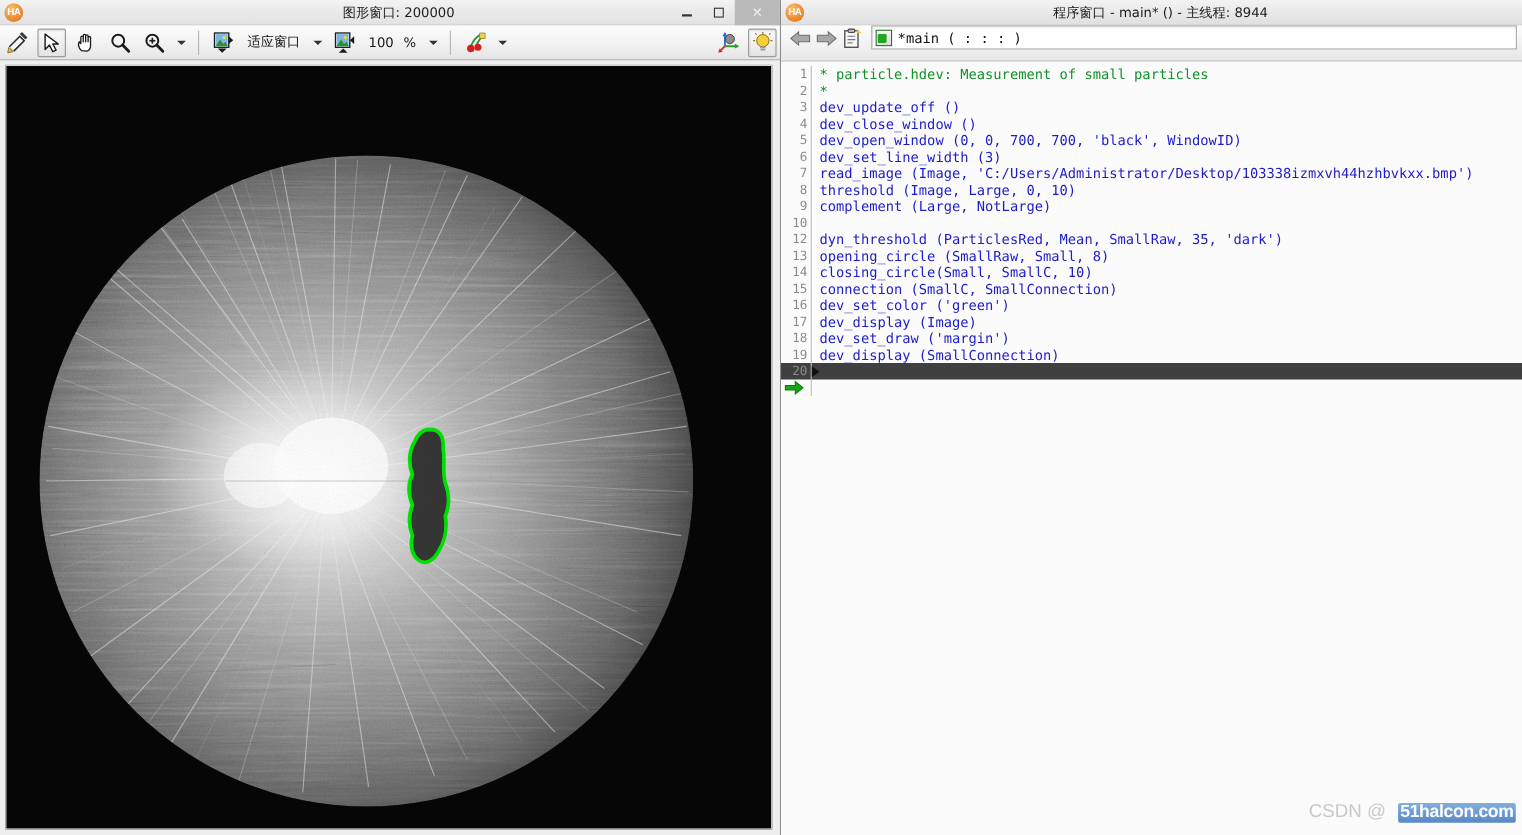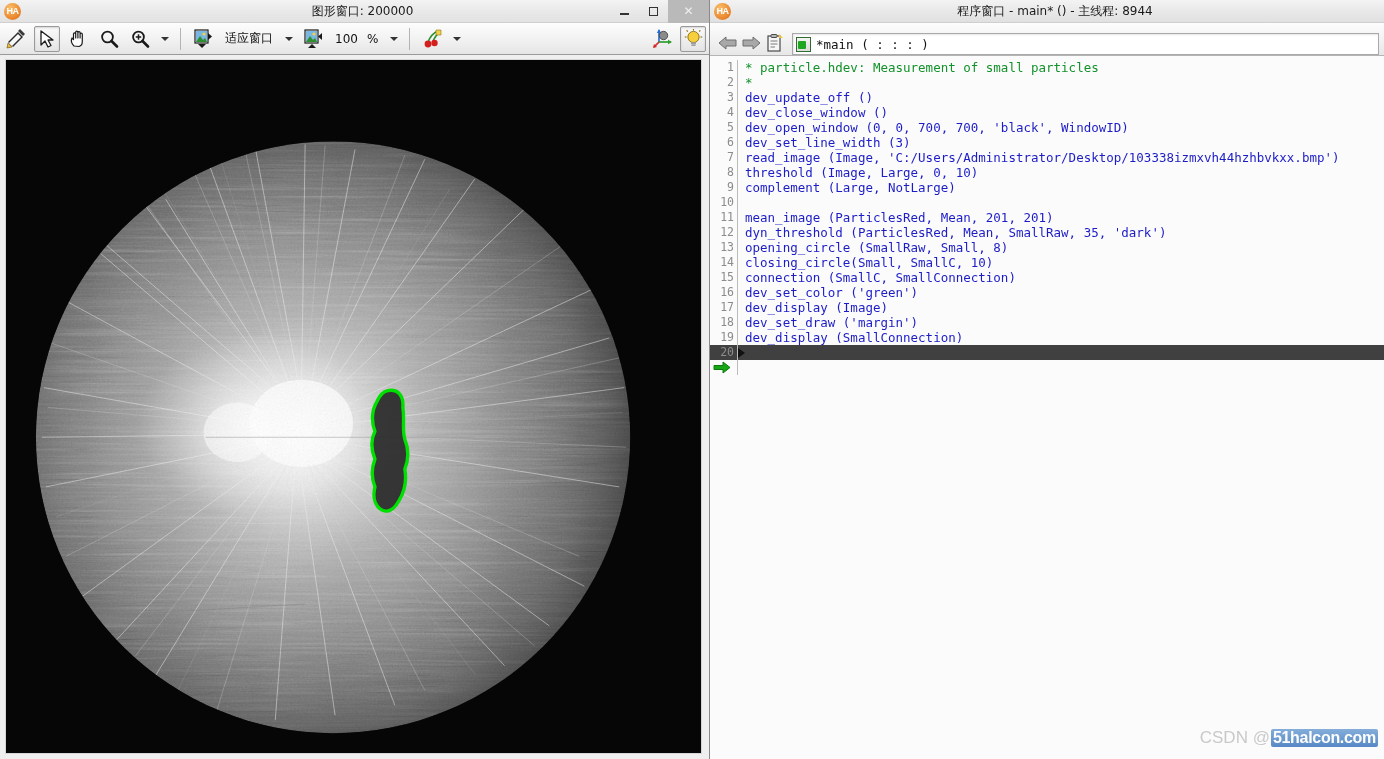--- a/index.html
+++ b/index.html
@@ -112,21 +112,21 @@
   .prog-titlebar {
     height: 23px; flex: none;
     background: linear-gradient(#f3f3f3 0%, #e9e9e9 50%, #e0e0e0 100%);
     border-bottom: 1px solid #cfcfcf;
     display: flex; align-items: center; position: relative;
   }
   .prog-toolbar {
     height: 33px; flex: none;
     background: linear-gradient(#fdfdfd 0%, #f1f0f0 60%, #e8e7e7 100%);
     border-bottom: 1px solid #b4b4b4;
-    display: flex; align-items: flex-end; padding: 0 5px; gap: 0;
+    display: flex; align-items: flex-start; padding: 0 5px; gap: 0;
   }
   .arrow-btn { width: 24px; height: 24px; display: flex; align-items: center; justify-content: center; }
   .proc-field {
     flex: 1 1 auto; height: 22px; margin-left: 5px;
     background: #fff;
     border: 1px solid #a9a9a9;
     box-shadow: inset 1px 1px 2px rgba(0,0,0,.10);
     display: flex; align-items: center; padding: 0 3px; gap: 5px;
   }
   .proc-icon {
@@ -184,21 +184,21 @@
     position: absolute; right: 6px; bottom: 11px;
     font-size: 17px; color: #c9c9c9;
     font-family: "Liberation Sans", sans-serif;
     display: flex; align-items: baseline; gap: 0px;
     user-select: none;
   }
   .wm-logo {
     color: #ffffff; font-weight: bold; font-size: 16px;
     background: linear-gradient(#7aa8d8, #4a7fc1);
     padding: 0 2px; border-radius: 2px;
-    opacity: .92; margin-left: 1px;
+    opacity: .92; margin-left: 11px;
     letter-spacing: -0.3px;
   }
 </style>
 </head>
 <body>
 
 <div id="app">
 
   <div class="gfx-window">
 
@@ -544,25 +544,20 @@
           <div class="code-row">
             <div class="ln">9</div>
             <div class="gutter-bar"></div>
             <div class="code-text">complement (Large, NotLarge)</div>
           </div>
           <div class="code-row">
             <div class="ln">10</div>
             <div class="gutter-bar"></div>
           </div>
           <div class="code-row">
-            <div class="ln">11</div>
-            <div class="gutter-bar"></div>
-            <div class="code-text">mean_image (ParticlesRed, Mean, 201, 201)</div>
-          </div>
-          <div class="code-row">
             <div class="ln">12</div>
             <div class="gutter-bar"></div>
             <div class="code-text">dyn_threshold (ParticlesRed, Mean, SmallRaw, 35, 'dark')</div>
           </div>
           <div class="code-row">
             <div class="ln">13</div>
             <div class="gutter-bar"></div>
             <div class="code-text">opening_circle (SmallRaw, Small, 8)</div>
           </div>
           <div class="code-row">

